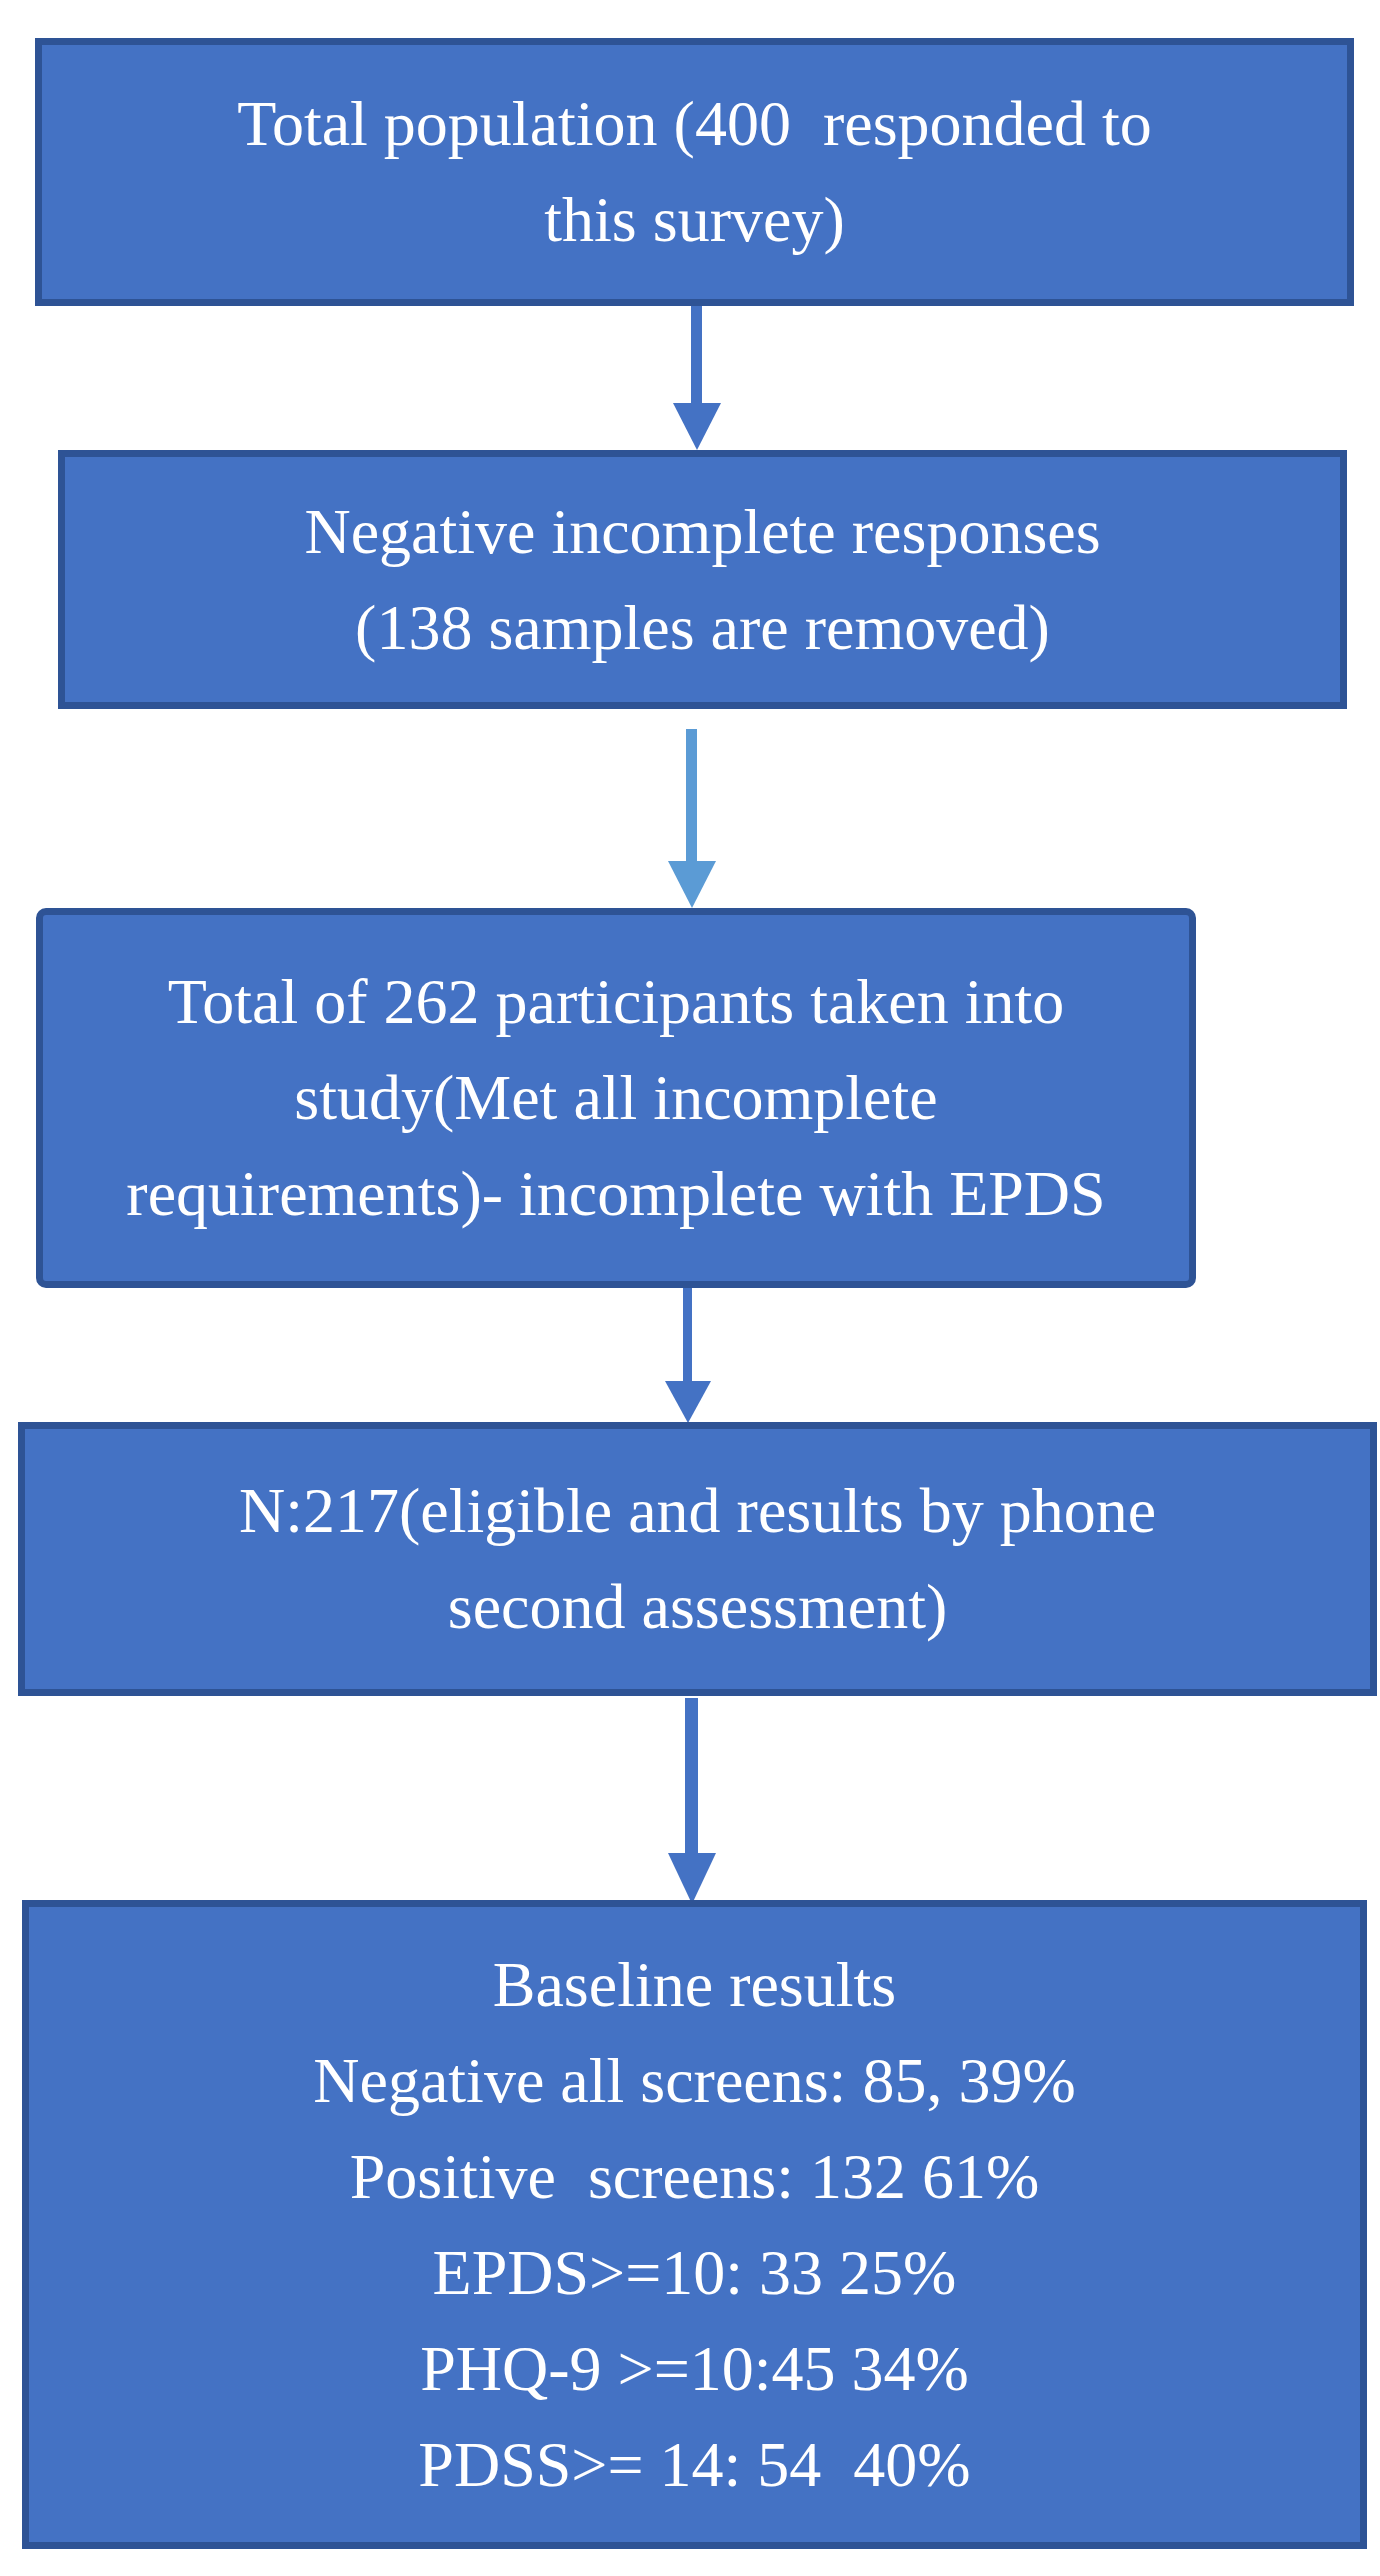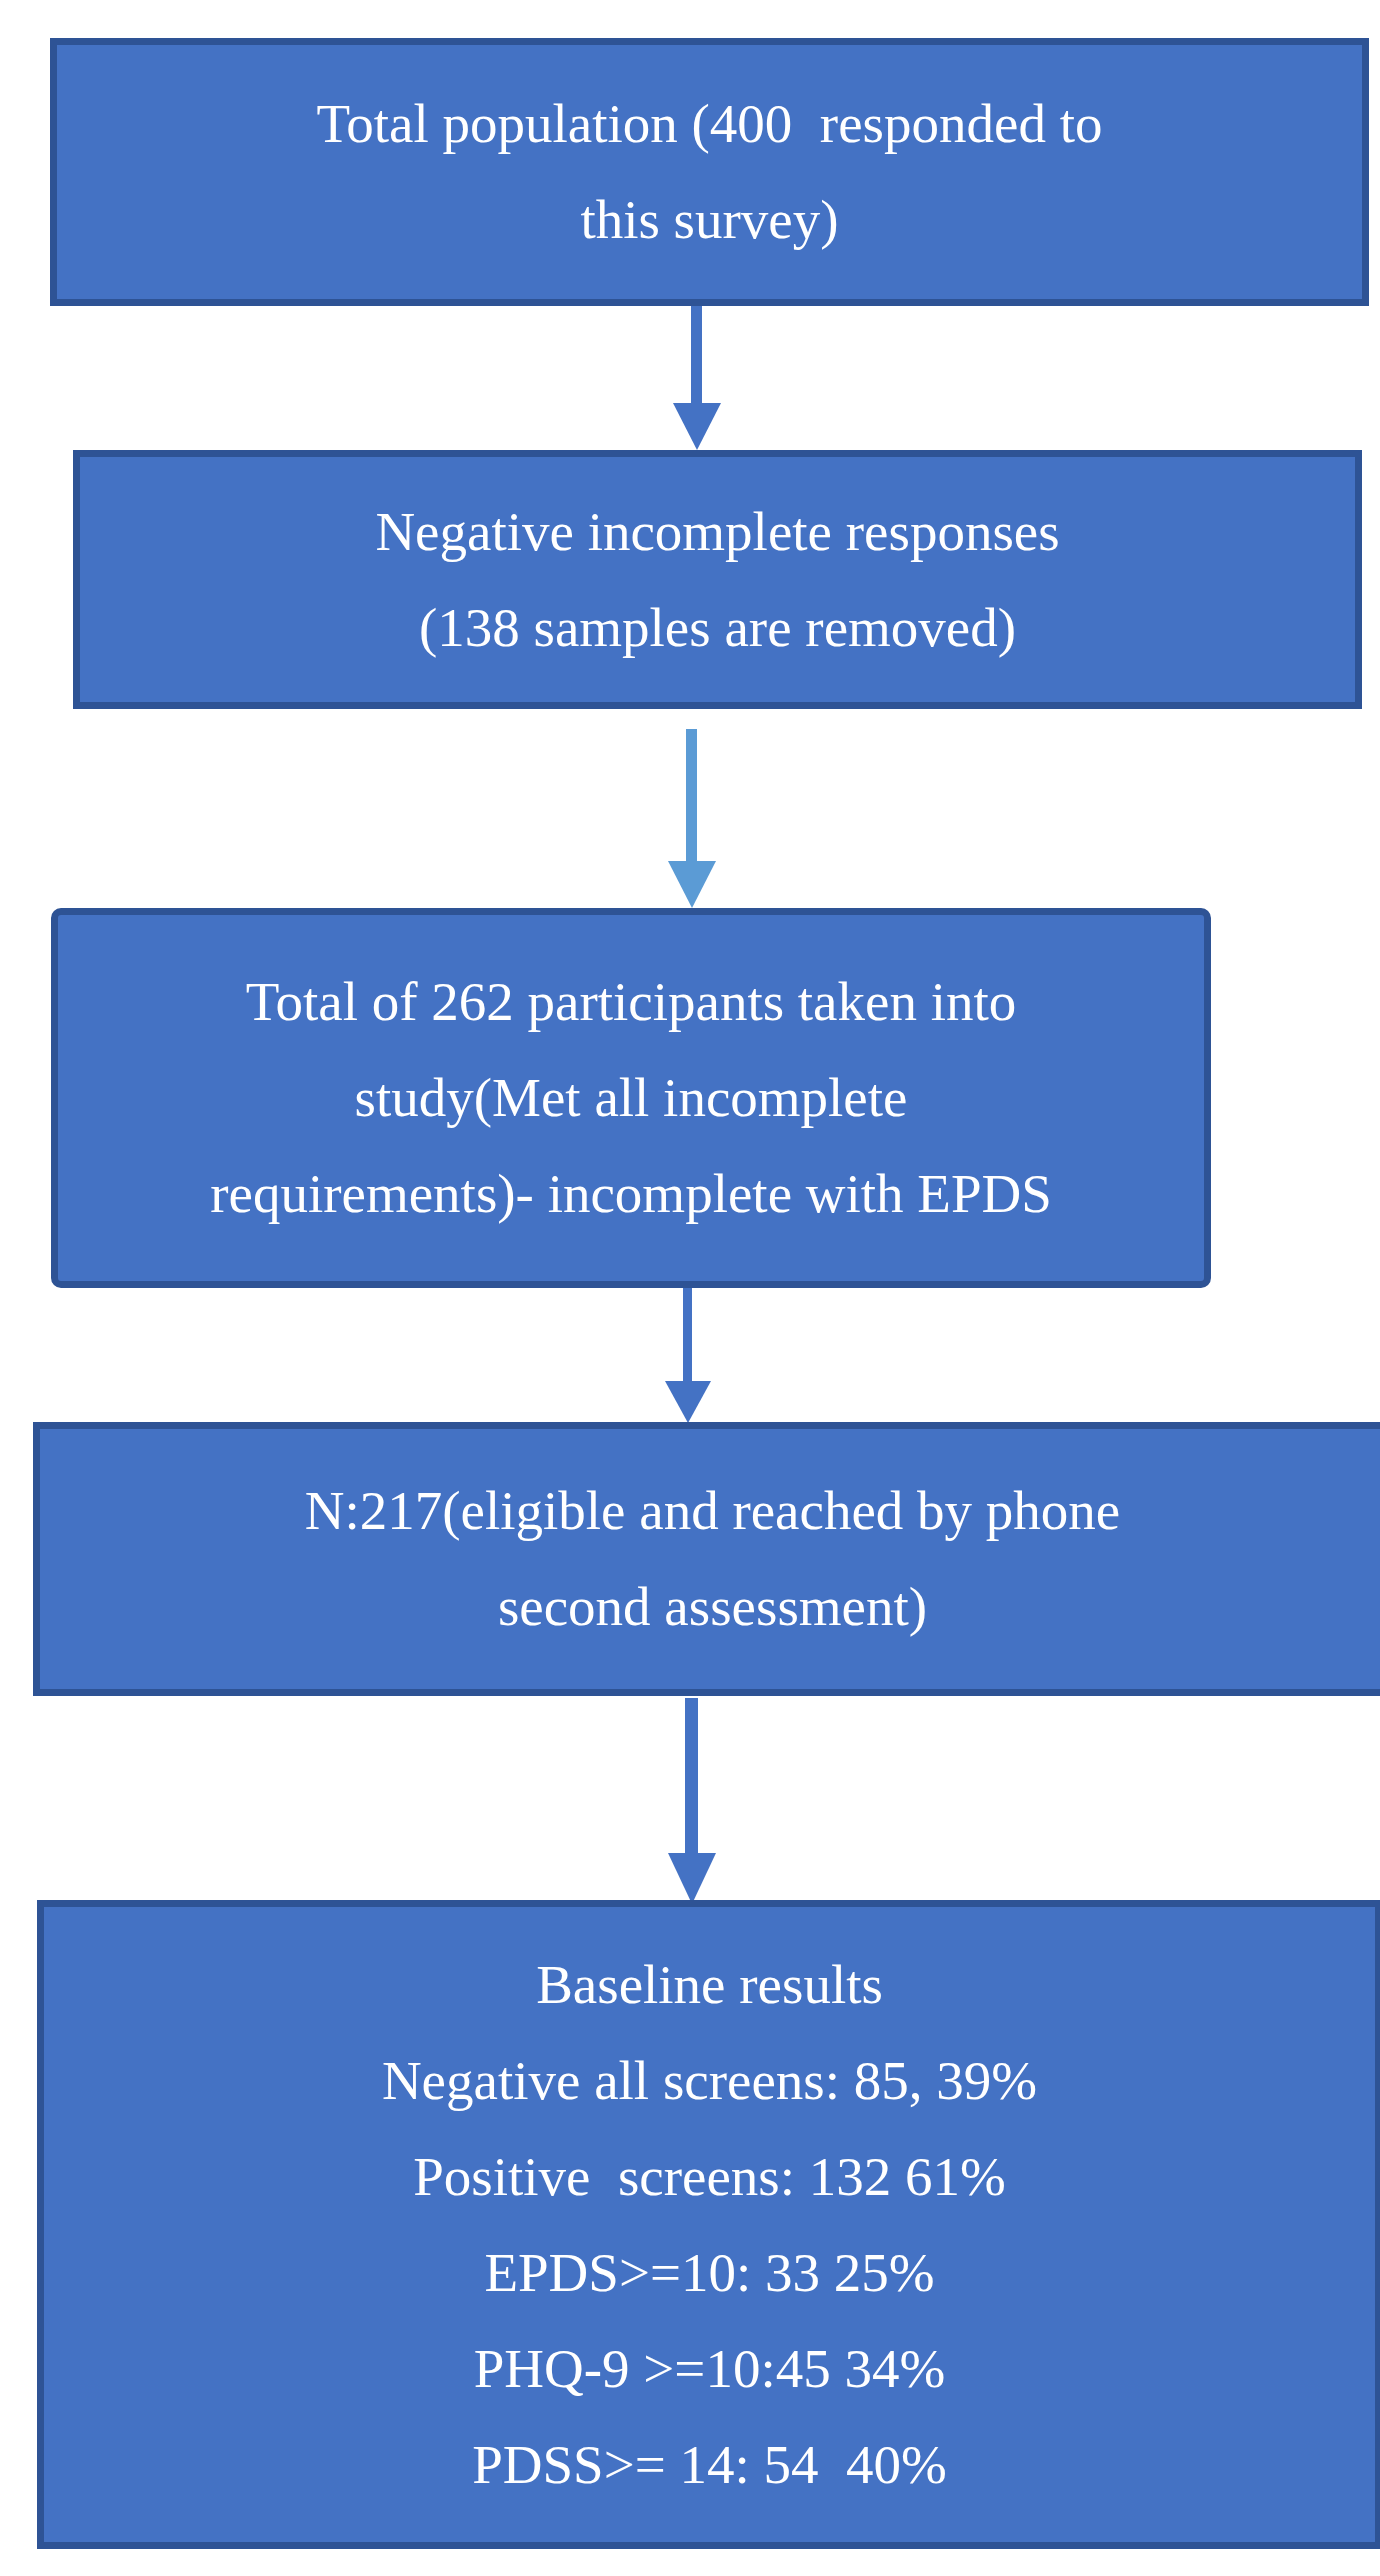--- a/index.html
+++ b/index.html
@@ -19,23 +19,22 @@
     position: absolute;
     box-sizing: border-box;
     background: var(--box-fill, #4472C4);
     border: 7.3px solid var(--box-border, #2E5395);
     color: var(--text, #ffffff);
     display: flex;
     flex-direction: column;
     justify-content: center;
     align-items: center;
     text-align: center;
-    font-size: 55px;
+    font-size: 64px;
     line-height: 96px;
-    margin-left: 15px;
   }
   .node .line {
     white-space: pre-wrap;
   }
   .arrow {
     position: absolute;
     display: flex;
     flex-direction: column;
     align-items: center;
   }
@@ -84,21 +83,21 @@
     <div class="line">study(Met all incomplete</div>
     <div class="line">requirements)- incomplete with EPDS</div>
   </div>
 
   <div class="arrow" style="left:663px; top:1288px; width:49px; height:135px;">
     <div class="stem" style="width:9px;"></div>
     <div class="head" style="border-left-width:23px; border-right-width:23px; border-top-width:42px;"></div>
   </div>
 
   <div class="node" style="left:18px; top:1422px; width:1359px; height:274px;">
-    <div class="line">N:217(eligible and reached by phone</div>
+    <div class="line">N:217(eligible and results by phone</div>
     <div class="line">second assessment)</div>
   </div>
 
   <div class="arrow" style="left:667px; top:1698px; width:49px; height:206px;">
     <div class="stem" style="width:12.8px;"></div>
     <div class="head" style="border-left-width:24px; border-right-width:24px; border-top-width:51px;"></div>
   </div>
 
   <div class="node" style="left:22px; top:1900px; width:1345px; height:649px;">
     <div class="line">Baseline results</div>

